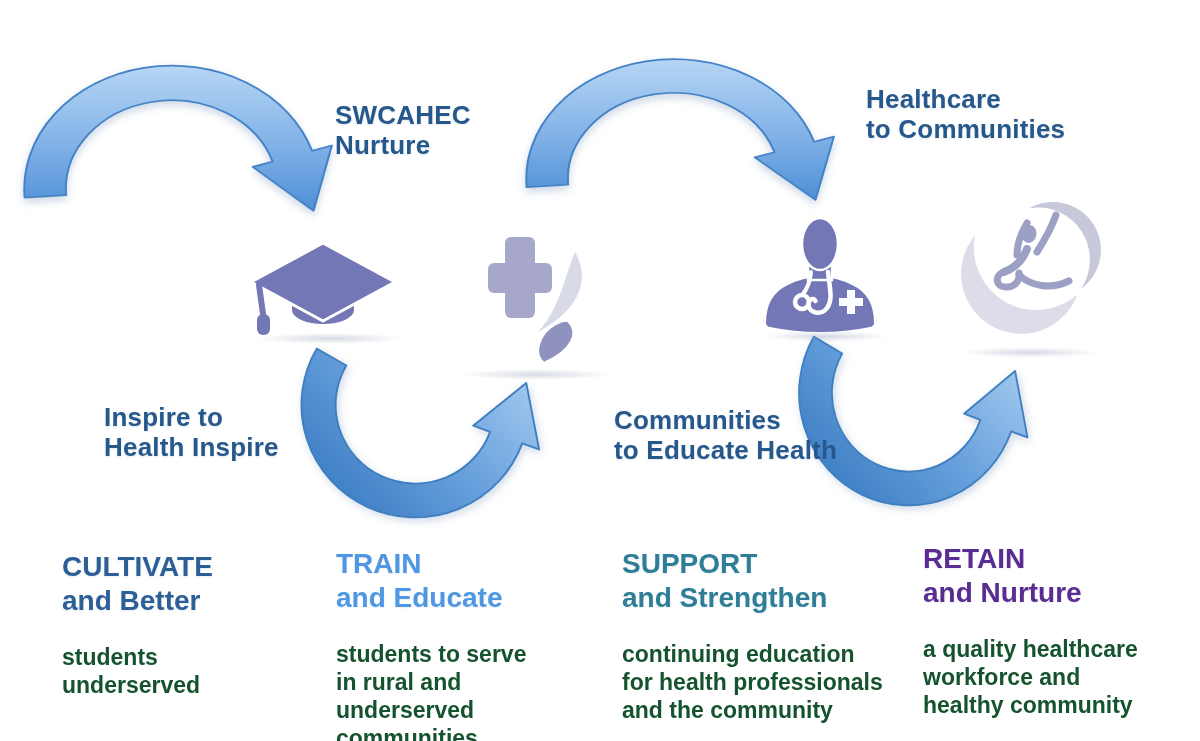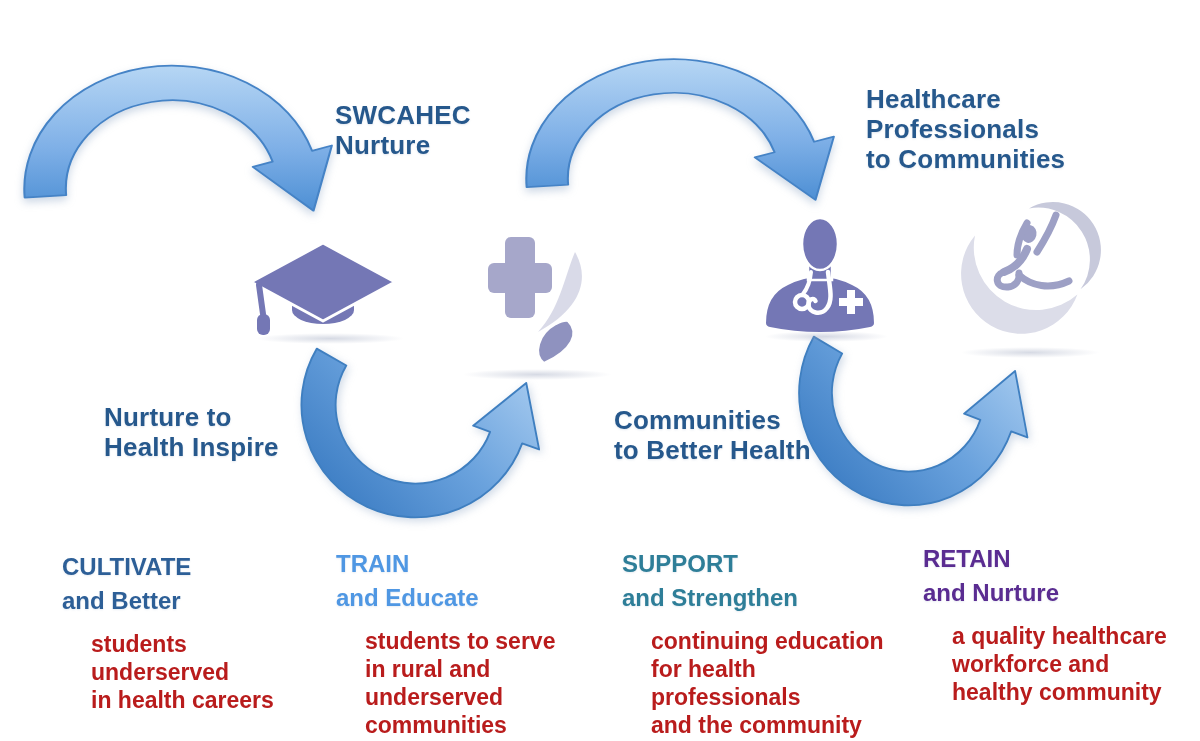--- a/index.html
+++ b/index.html
@@ -7,23 +7,23 @@
     position:relative;width:1200px;height:741px;background:#ffffff;overflow:hidden;
     font-family:"Liberation Sans","DejaVu Sans",sans-serif;font-weight:700;
   }
   .abs{position:absolute;}
   svg{display:block;}
   .arc-svg{filter:drop-shadow(0 4px 4px rgba(110,140,180,.35));}
   .u-svg{filter:drop-shadow(2px 3px 4px rgba(110,140,180,.32));}
   .lbl{color:#26588c;font-size:26px;line-height:30px;letter-spacing:.2px;
        text-shadow:0 1px 2px rgba(140,160,190,.25);}
   .col{width:285px;}
-  .kw{font-size:24px;line-height:34px;margin-bottom:12px;
+  .kw{font-size:28px;line-height:34px;margin-bottom:25px;
       text-shadow:0 1px 2px rgba(140,160,190,.2);}
-  .col-body{color:#b91c1c;font-size:23px;line-height:28px;margin-left:29px;}
+  .col-body{color:#14532d;font-size:23px;line-height:28px;}
   .icon-shadow{background:radial-gradient(ellipse at center,rgba(148,158,184,.38) 0%,rgba(148,158,184,0) 70%);}
 </style>
 </head>
 <body>
 
 <div class="canvas">
 
   <svg class="abs arc-svg" style="left:16px;top:50px" width="322" height="165" viewBox="0 0 310 190" preserveAspectRatio="none">
     <defs>
       <linearGradient id="gA1" gradientUnits="userSpaceOnUse" x1="0" y1="18" x2="0" y2="190">
@@ -116,43 +116,41 @@
     </g>
   </svg>
 
   <div class="abs lbl" style="left:335px;top:100px">
     <div>SWCAHEC</div>
     <div>Nurture</div>
   </div>
 
   <div class="abs lbl" style="left:866px;top:84px">
     <div>Healthcare</div>
-    <div>Professionals</div>
     <div>to Communities</div>
   </div>
 
   <div class="abs lbl" style="left:104px;top:402px">
-    <div>Nurture to</div>
+    <div>Inspire to</div>
     <div>Health Inspire</div>
   </div>
 
   <div class="abs lbl" style="left:614px;top:405px">
     <div>Communities</div>
-    <div>to Better Health</div>
+    <div>to Educate Health</div>
   </div>
 
   <div class="abs col" style="left:62px;top:550px">
     <div class="kw" style="color: rgb(45, 95, 151);">
       <div>CULTIVATE</div>
       <div>and Better</div>
     </div>
     <div class="col-body">
       <div>students</div>
       <div>underserved</div>
-      <div>in health careers</div>
     </div>
   </div>
 
   <div class="abs col" style="left:336px;top:547px">
     <div class="kw" style="color: rgb(79, 151, 227);">
       <div>TRAIN</div>
       <div>and Educate</div>
     </div>
     <div class="col-body">
       <div>students to serve</div>

